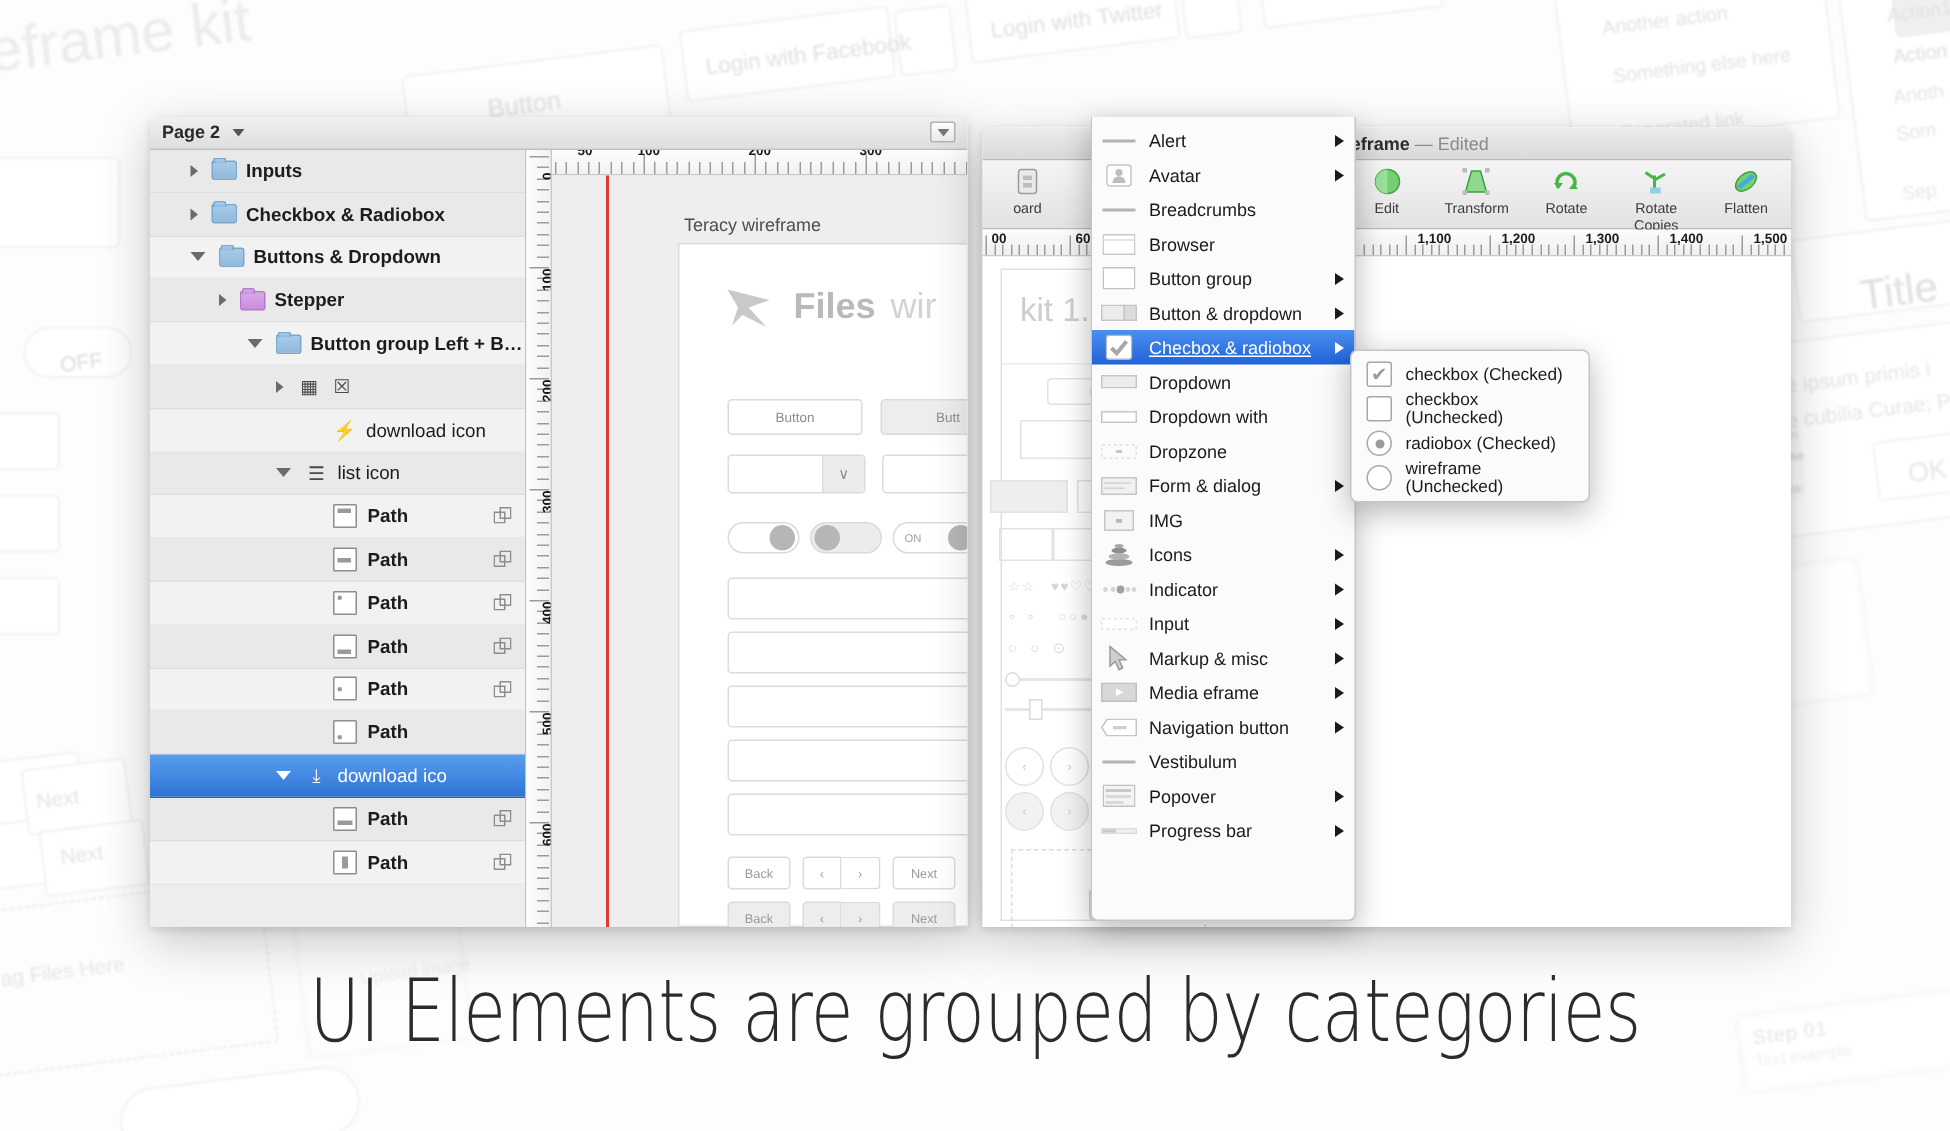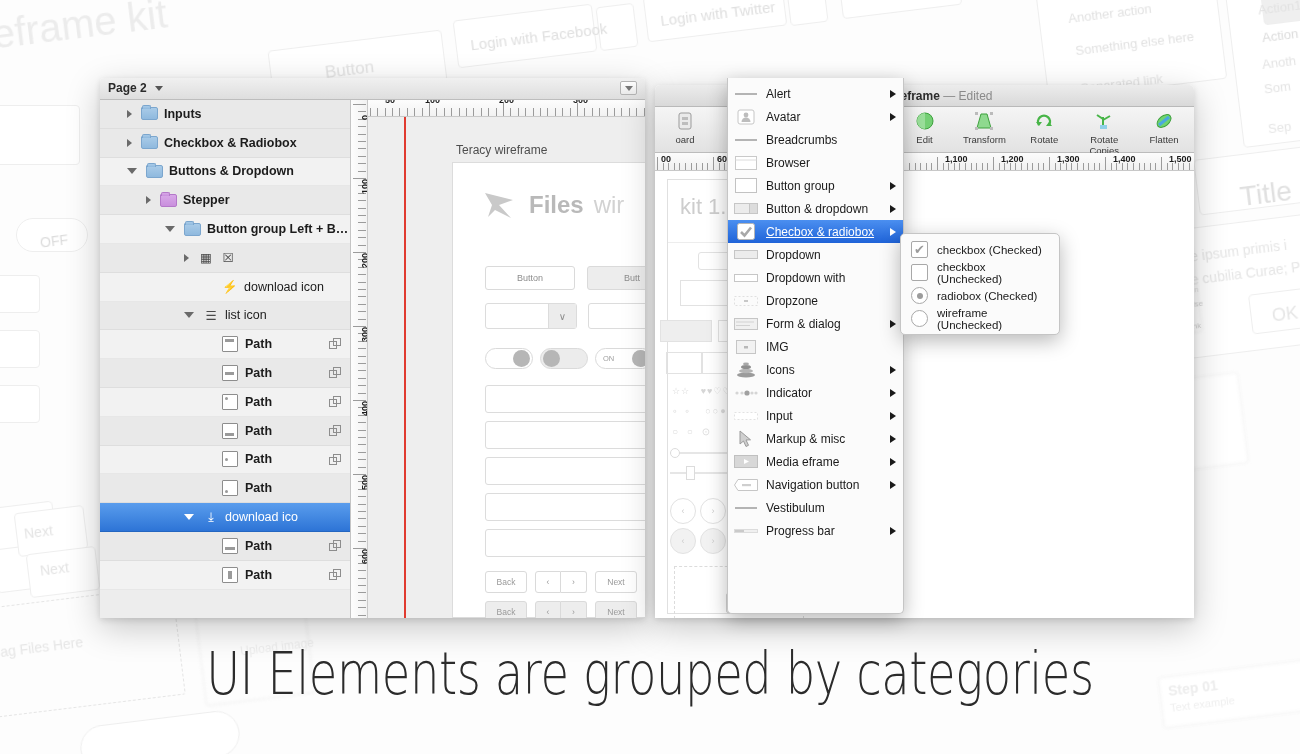--- a/index.html
+++ b/index.html
@@ -1108,20 +1108,32 @@
       <div class="mi">
         <span class="mi-ico">
           <svg width="24" height="10">
             <line x1="1" y1="5" x2="23" y2="5" stroke="#b4b4b4" stroke-width="2"></line>
           </svg>
         </span>
         <span>Vestibulum</span>
       </div>
       <div class="mi">
         <span class="mi-ico">
+          <svg width="22" height="15">
+            <rect x="0.5" y="0.5" width="21" height="14" fill="#f4f4f4" stroke="#c2c2c2"></rect>
+            <line x1="2" y1="4" x2="19" y2="4" stroke="#c8c8c8" stroke-width="2"></line>
+            <line x1="2" y1="8" x2="19" y2="8" stroke="#d8d8d8" stroke-width="2"></line>
+            <line x1="2" y1="12" x2="14" y2="12" stroke="#d8d8d8" stroke-width="2"></line>
+          </svg>
+        </span>
+        <span>Popover</span>
+        <span class="mi-arrow"></span>
+      </div>
+      <div class="mi">
+        <span class="mi-ico">
           <svg width="24" height="8">
             <rect x="0.5" y="2.5" width="23" height="3" fill="#f0f0f0" stroke="#dcdcdc"></rect>
             <rect x="1" y="3" width="9" height="2" fill="#cacaca"></rect>
           </svg>
         </span>
         <span>Progress bar</span>
         <span class="mi-arrow"></span>
       </div>
     </div>
 

